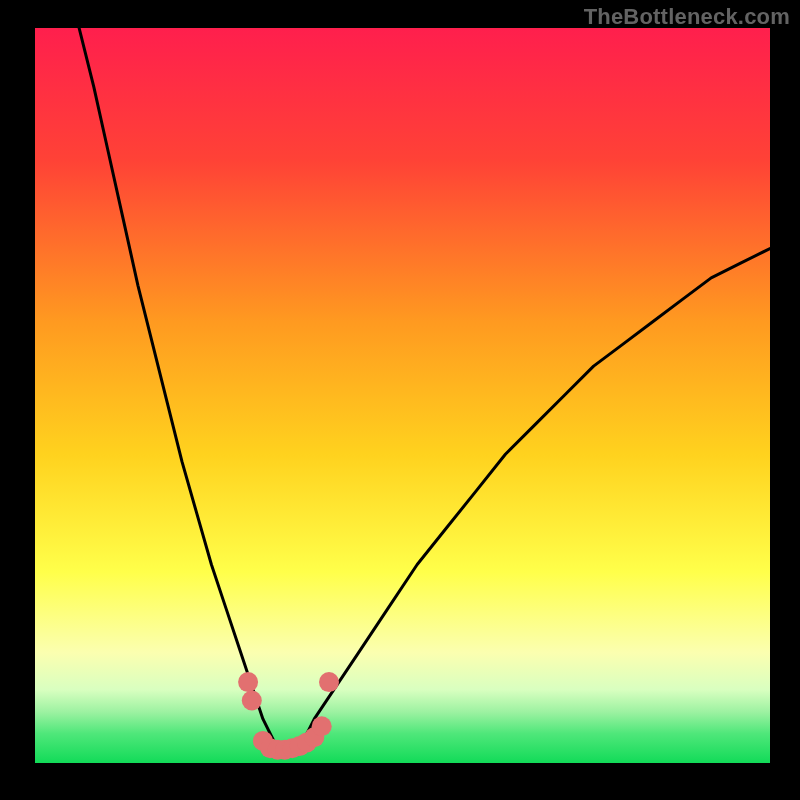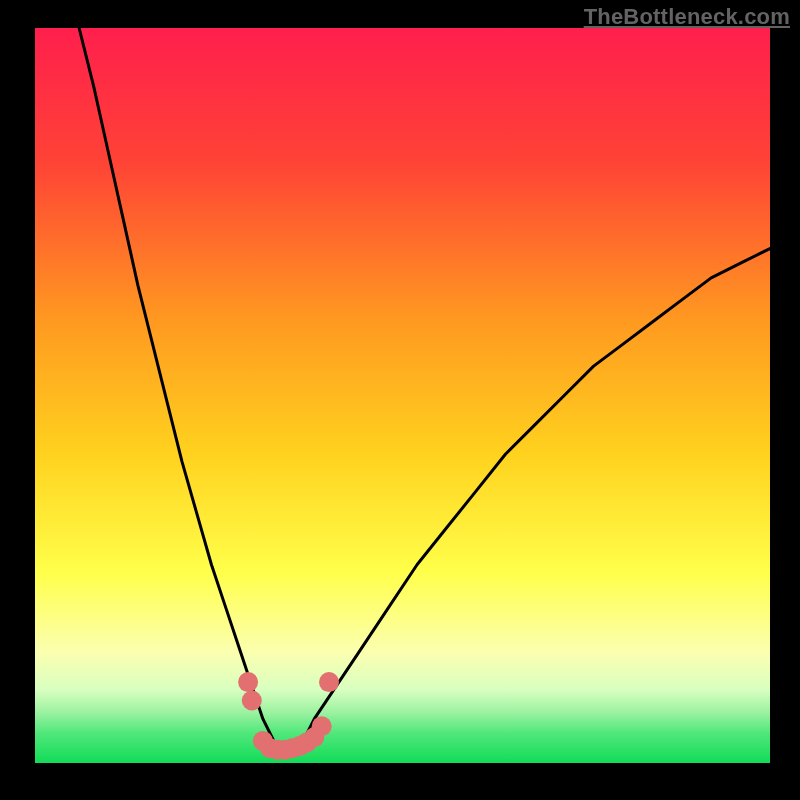--- a/index.html
+++ b/index.html
@@ -22,21 +22,20 @@
   }
   .watermark {
     position: absolute;
     top: 4px;
     right: 10px;
     font-family: Arial, Helvetica, sans-serif;
     font-size: 22px;
     font-weight: 600;
     color: #636363;
     letter-spacing: 0.2px;
-    text-decoration: underline;
   }
 </style>
 </head>
 <body>
 
 <div class="stage">
 
   <svg width="800" height="800" viewBox="0 0 800 800">
     <defs>
       <linearGradient id="bgGrad" x1="0" y1="0" x2="0" y2="1">

